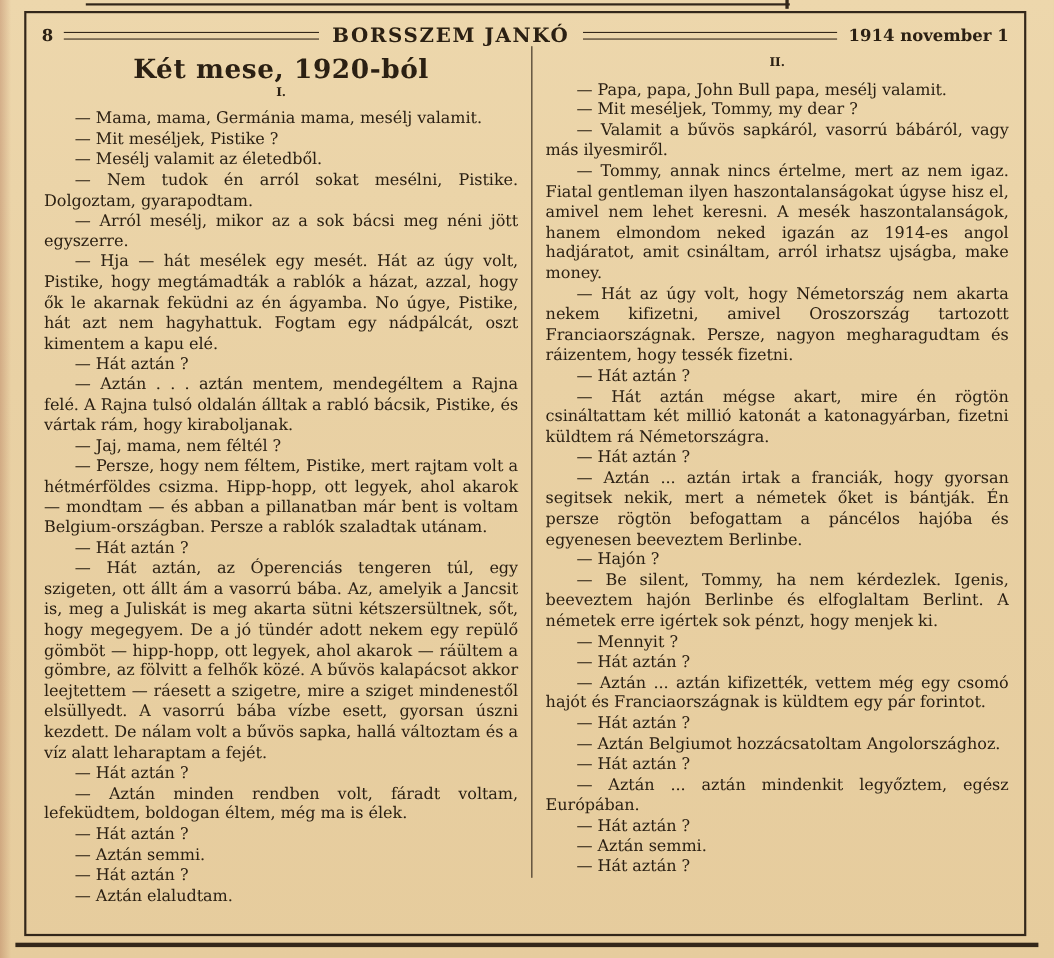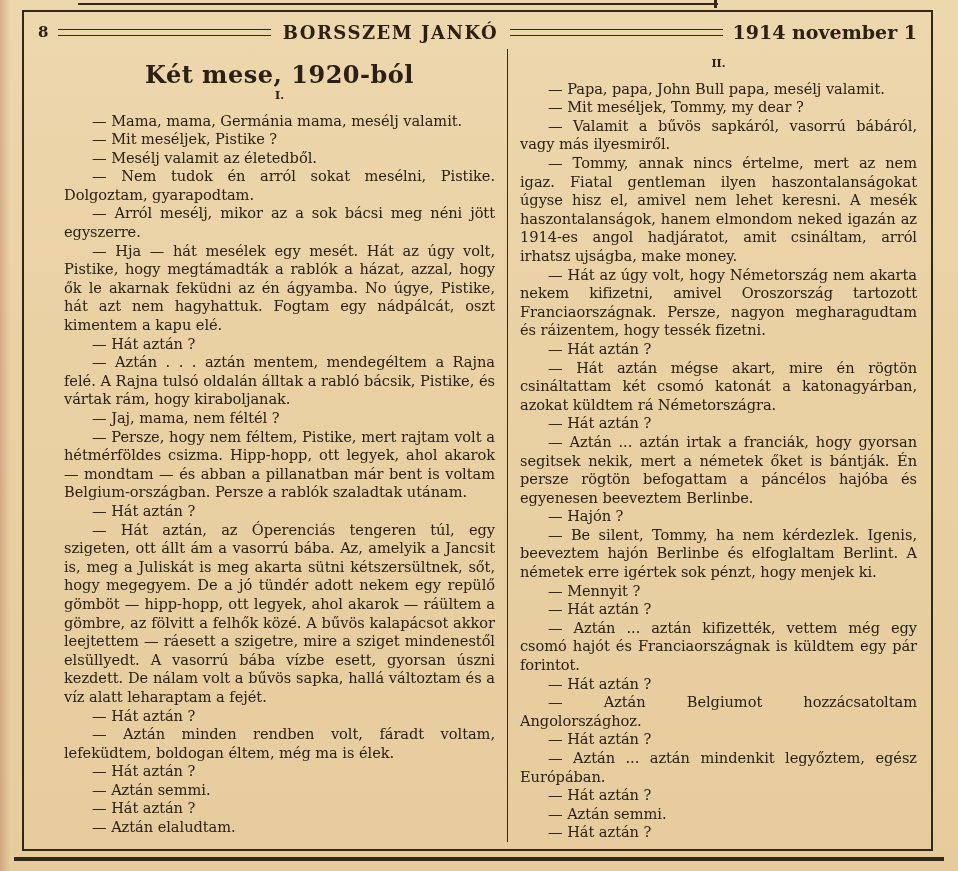--- a/index.html
+++ b/index.html
@@ -49,26 +49,26 @@
   .dbl-rule{
     flex:1 1 auto;height:5px;
     border-top:1.5px solid #33271a;
     border-bottom:1.5px solid #33271a;
   }
   .masthead{
     font-weight:bold;font-size:18px;letter-spacing:1.5px;
     padding:0 12px;white-space:nowrap;
   }
   .issue-date{
-    font-weight:bold;font-size:19px;padding-left:10px;white-space:nowrap;
+    font-weight:bold;font-size:15px;padding-left:10px;white-space:nowrap;
   }
   
   .columns{
     position:absolute;left:0;top:30px;right:0;bottom:0;
-    display:flex;align-items:center;margin-left:24px;
+    display:flex;align-items:flex-start;
   }
   .col{
     box-sizing:border-box;
     font-size:14.6px;line-height:18.6px;
     text-align:justify;
     letter-spacing:-.05px;
   }
   .col.left{
     width:459px;padding:4px 12px 0 16px;
   }
@@ -135,21 +135,21 @@
 
       <div class="col right">
         <div class="numeral">II.</div>
         <div class="paras">
             <p>— Papa, papa, John Bull papa, mesélj valamit.</p>
             <p>— Mit meséljek, Tommy, my dear ?</p>
             <p>— Valamit a bűvös sapkáról, vasorrú bábáról, vagy más ilyesmiről.</p>
             <p>— Tommy, annak nincs értelme, mert az nem igaz. Fiatal gentleman ilyen haszontalanságokat úgyse hisz el, amivel nem lehet keresni. A mesék haszontalanságok, hanem elmondom neked igazán az 1914-es angol hadjáratot, amit csináltam, arról irhatsz ujságba, make money.</p>
             <p>— Hát az úgy volt, hogy Németország nem akarta nekem kifizetni, amivel Oroszország tartozott Franciaországnak. Persze, nagyon megharagudtam és ráizentem, hogy tessék fizetni.</p>
             <p>— Hát aztán ?</p>
-            <p>— Hát aztán mégse akart, mire én rögtön csináltattam két csomó katonát a katonagyárban, azokat küldtem rá Németországra.</p>
+            <p>— Hát aztán mégse akart, mire én rögtön csináltattam két millió katonát a katonagyárban, fizetni küldtem rá Németországra.</p>
             <p>— Hát aztán ?</p>
             <p>— Aztán ... aztán irtak a franciák, hogy gyorsan segitsek nekik, mert a németek őket is bántják. Én persze rögtön befogattam a páncélos hajóba és egyenesen beeveztem Berlinbe.</p>
             <p>— Hajón ?</p>
             <p>— Be silent, Tommy, ha nem kérdezlek. Igenis, beeveztem hajón Berlinbe és elfoglaltam Berlint. A németek erre igértek sok pénzt, hogy menjek ki.</p>
             <p>— Mennyit ?</p>
             <p>— Hát aztán ?</p>
             <p>— Aztán ... aztán kifizették, vettem még egy csomó hajót és Franciaországnak is küldtem egy pár forintot.</p>
             <p>— Hát aztán ?</p>
             <p>— Aztán Belgiumot hozzácsatoltam Angolországhoz.</p>
             <p>— Hát aztán ?</p>

